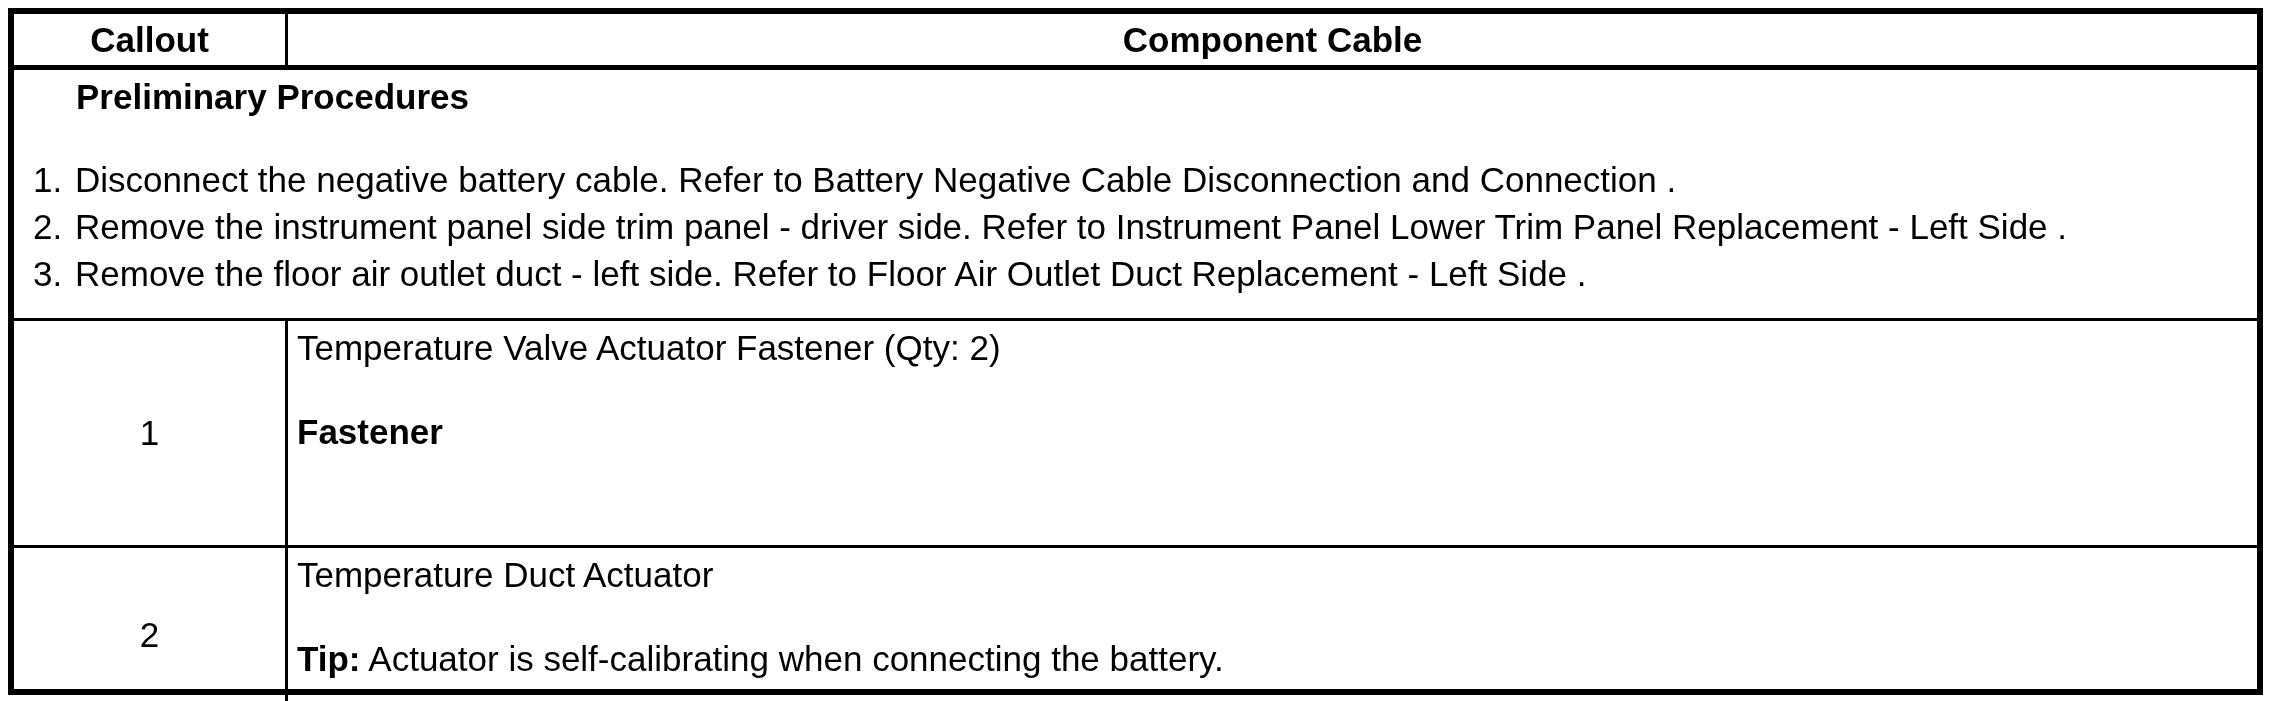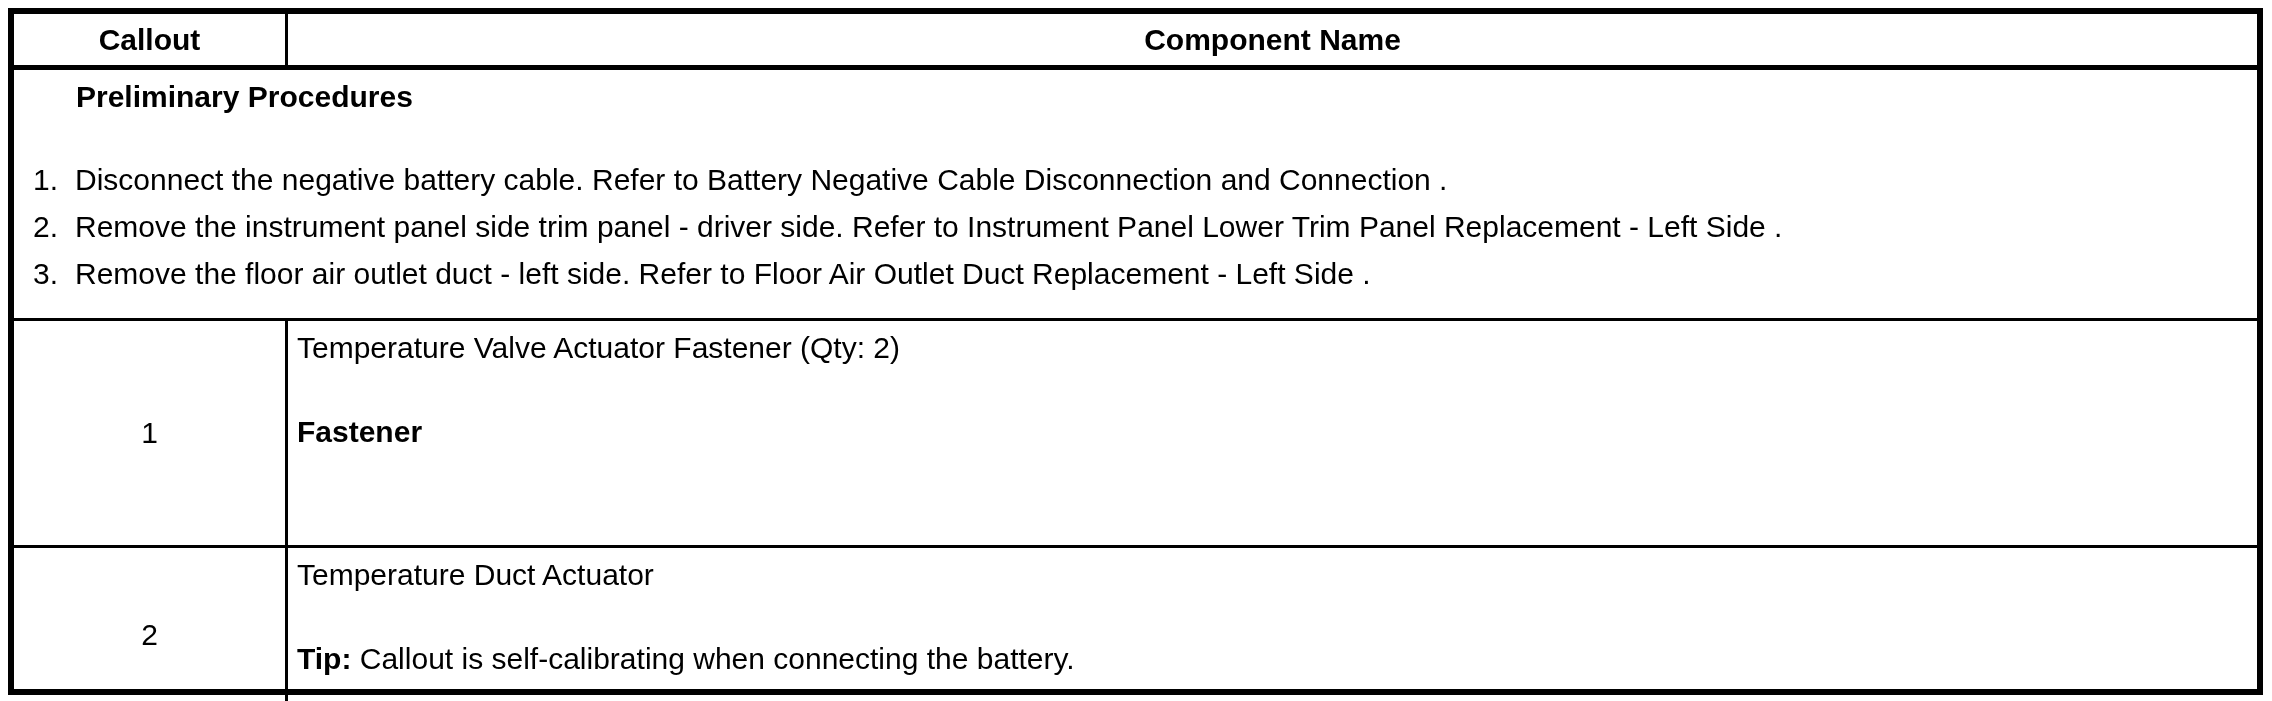--- a/index.html
+++ b/index.html
@@ -7,21 +7,21 @@
     padding: 0;
     background: #ffffff;
   }
   .page {
     position: relative;
     width: 2136px;
     height: 701px;
     background: #ffffff;
     font-family: "Liberation Sans", sans-serif;
     color: #000000;
-    font-size: 30px;
+    font-size: 35px;
   }
   .svc-table {
     position: absolute;
     left: 8px;
     top: 8px;
     width: 2255px;
     height: 687px;
     box-sizing: border-box;
     border: 6px solid #000000;
     display: flex;
@@ -103,21 +103,21 @@
   .bold { font-weight: bold; }
 </style>
 </head>
 <body>
 
 <div class="page">
   <div class="svc-table">
 
     <div class="hdr-row">
       <div class="hdr-cell callout-col">Callout</div>
-      <div class="hdr-cell name-col">Component Name</div>
+      <div class="hdr-cell name-col">Component Cable</div>
     </div>
 
     <div class="prelim">
       <div class="prelim-title">Preliminary Procedures</div>
       <div class="steps">
         <div class="step">
           <span class="num">1.</span>
           <span class="txt">Disconnect the negative battery cable. Refer to Battery Negative Cable Disconnection and Connection .</span>
         </div>
         <div class="step">
@@ -136,18 +136,18 @@
       <div class="name-cell">
         <p>Temperature Valve Actuator Fastener (Qty: 2)</p>
         <p class="bold">Fastener</p>
       </div>
     </div>
 
     <div class="body-row row2">
       <div class="callout-cell callout-col">2</div>
       <div class="name-cell">
         <p>Temperature Duct Actuator</p>
-        <p><span class="bold">Tip:</span><span> Callout is self-calibrating when connecting the battery.</span></p>
+        <p><span class="bold">Tip:</span><span> Actuator is self-calibrating when connecting the battery.</span></p>
       </div>
     </div>
 
   </div>
 </div>
 
 </body></html>

